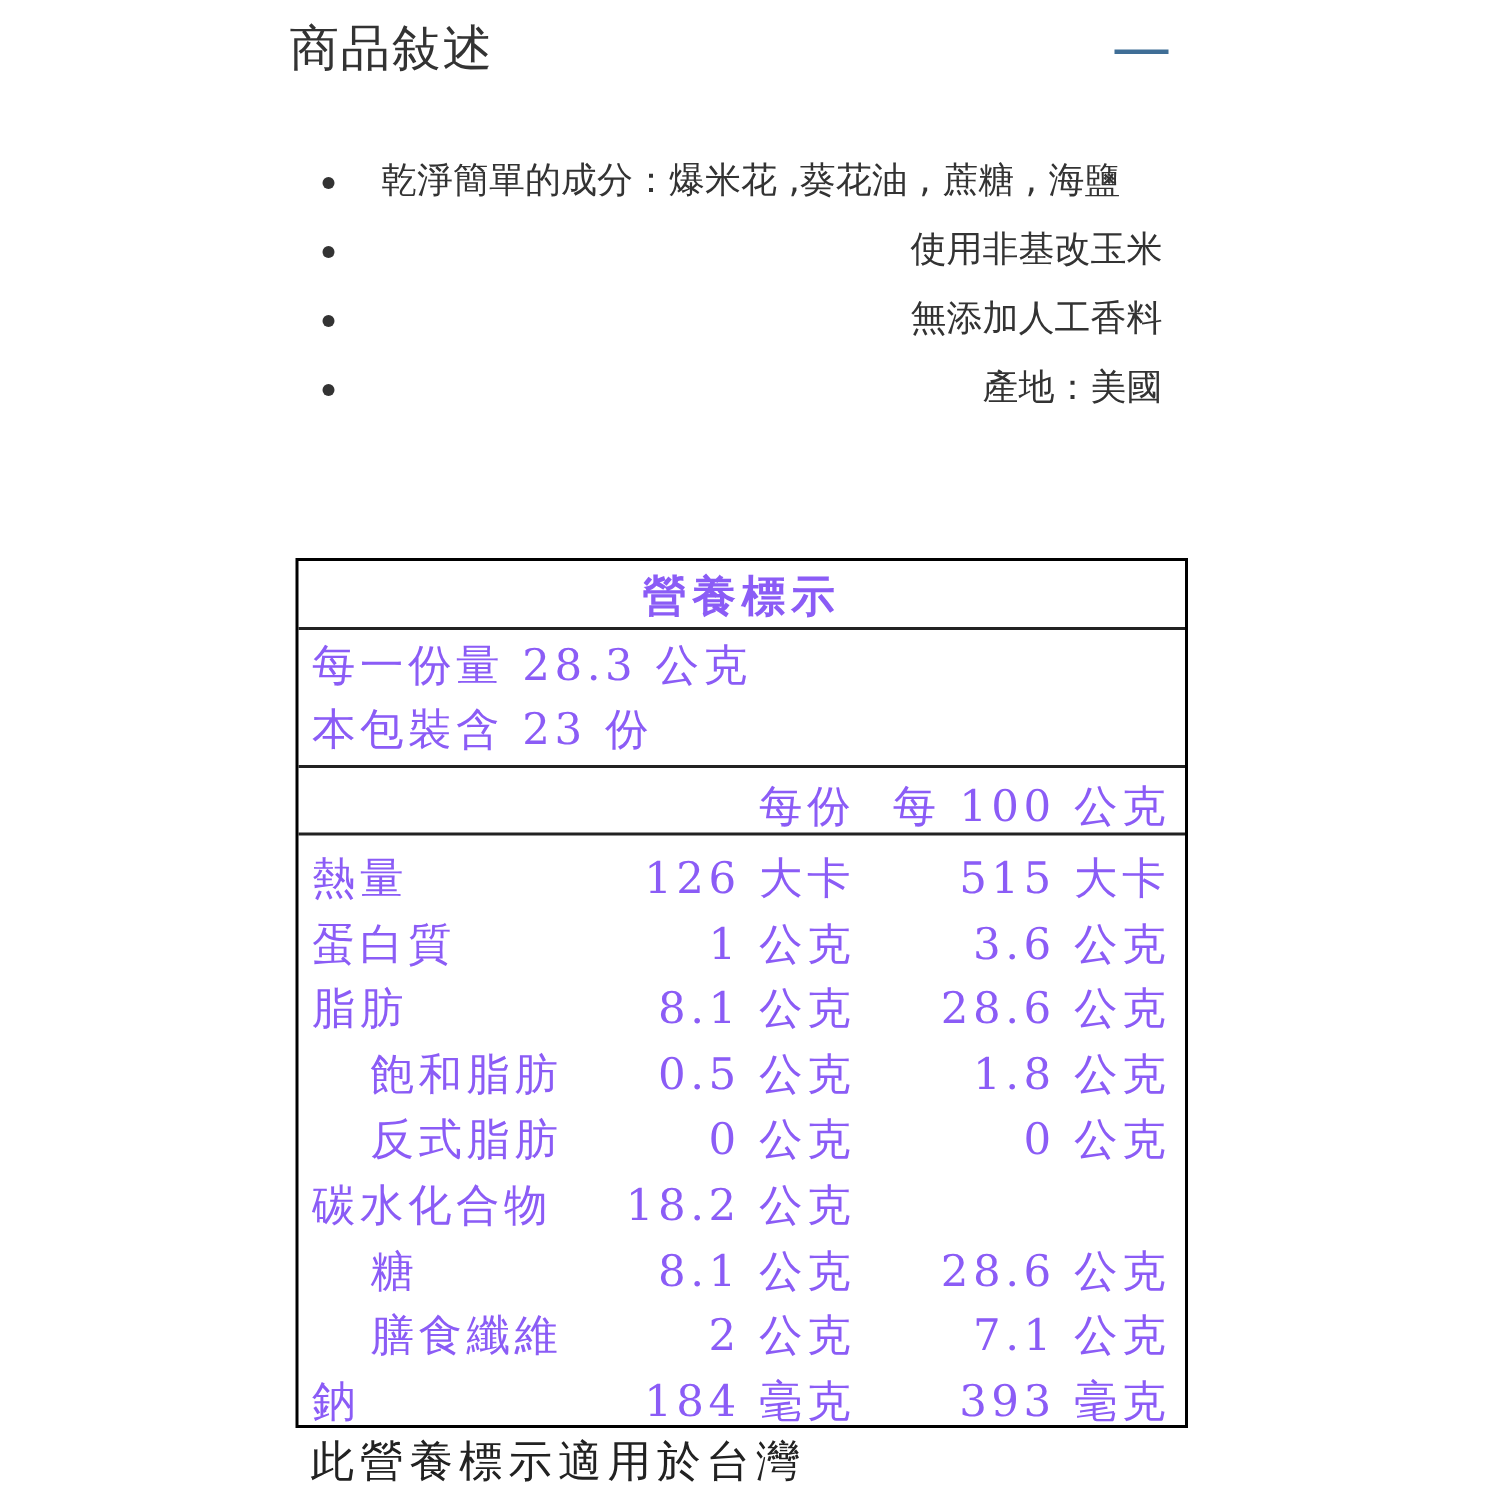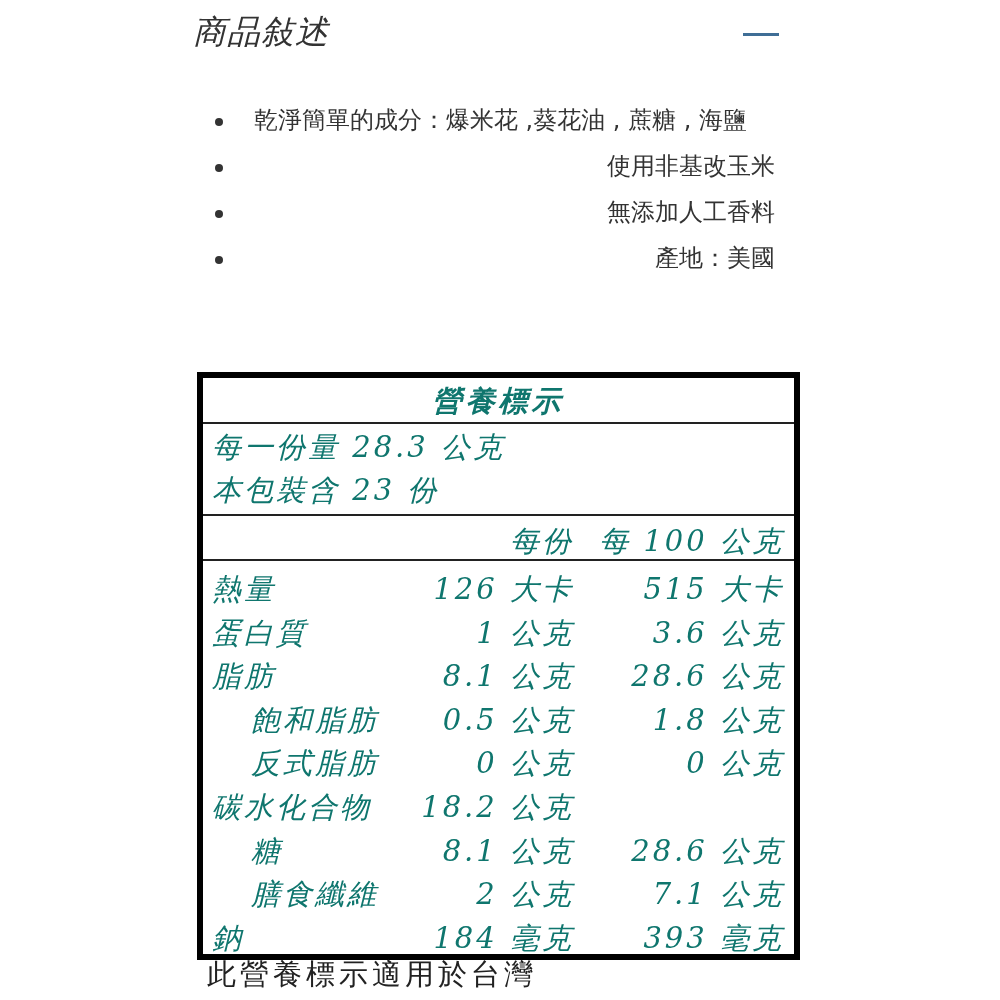--- a/index.html
+++ b/index.html
@@ -1,18 +1,18 @@
 <!DOCTYPE html>
 <html><head>
   <meta charset="utf-8">
   <style>
     html, body { margin: 0; padding: 0; background: #ffffff; }
     body { width: 1000px; height: 1000px; position: relative; overflow: hidden; }
     .section-header {
-      position: absolute; left: 193px; top: 8px; width: 600px; height: 50px; font-style: italic;
+      position: absolute; left: 193px; top: 8px; width: 600px; height: 50px;
     }
     .section-title {
       position: absolute; left: 0; top: 2px;
       font-family: "DejaVu Sans", sans-serif; font-size: 33px; color: #333333;
       letter-spacing: 1px; line-height: 44px;
     }
     .collapse-toggle {
       position: absolute; left: 548px; top: 6px; width: 44px; height: 36px; cursor: pointer;
     }
     .collapse-toggle .bar {
@@ -23,21 +23,21 @@
       font-family: "DejaVu Sans", sans-serif; font-size: 24px; color: #333333;
     }
     .bullets li {
       position: relative; padding-left: 32px; line-height: 29px; margin-bottom: 17px; text-align: right;
     }
     .bullets li::before {
       content: ""; position: absolute; left: 0; top: 12px; width: 8px; height: 8px; border-radius: 50%; background: #333333;
     }
     .nut-table {
       position: absolute; left: 197px; top: 372px; width: 591px; height: 576px;
-      border: 6px solid #000000; font-family: "DejaVu Serif", serif; color: #0f766e; font-style: italic;
+      border: 2px solid #000000; font-family: "DejaVu Serif", serif; color: #8b5cf6;
     }
     .nut-title {
       height: 44px; border-bottom: 2px solid #222222; text-align: center;
       font-size: 29px; font-weight: bold; line-height: 46px; letter-spacing: 4px;
     }
     .serving {
       height: 88px; border-bottom: 2px solid #222222; padding-left: 9px;
       font-size: 29px; letter-spacing: 3px;
     }
     .serving div { line-height: 43px; }

